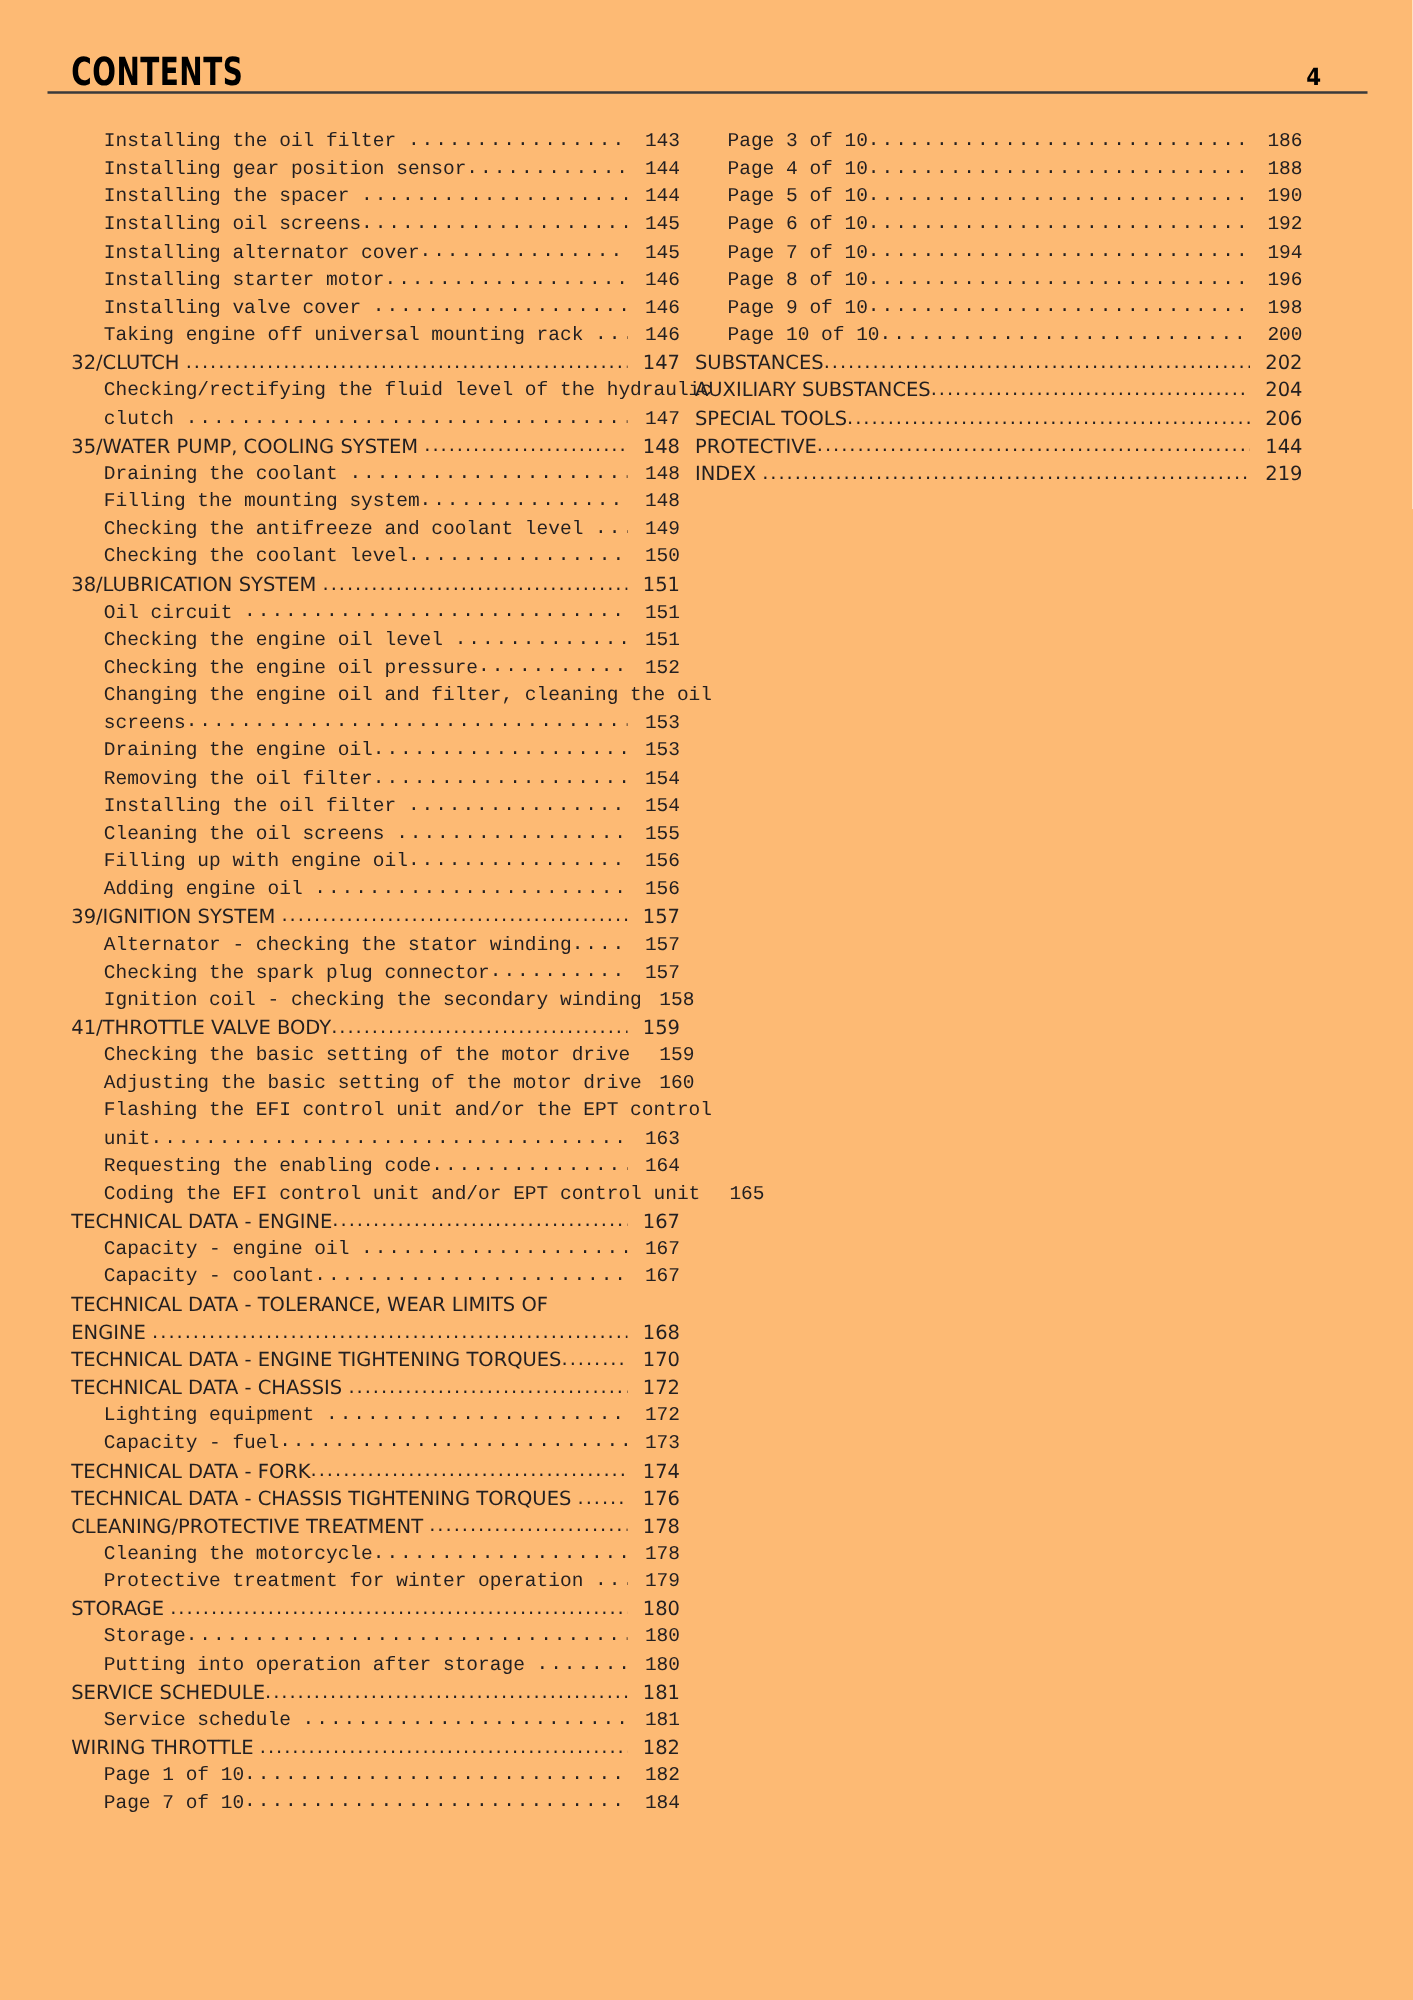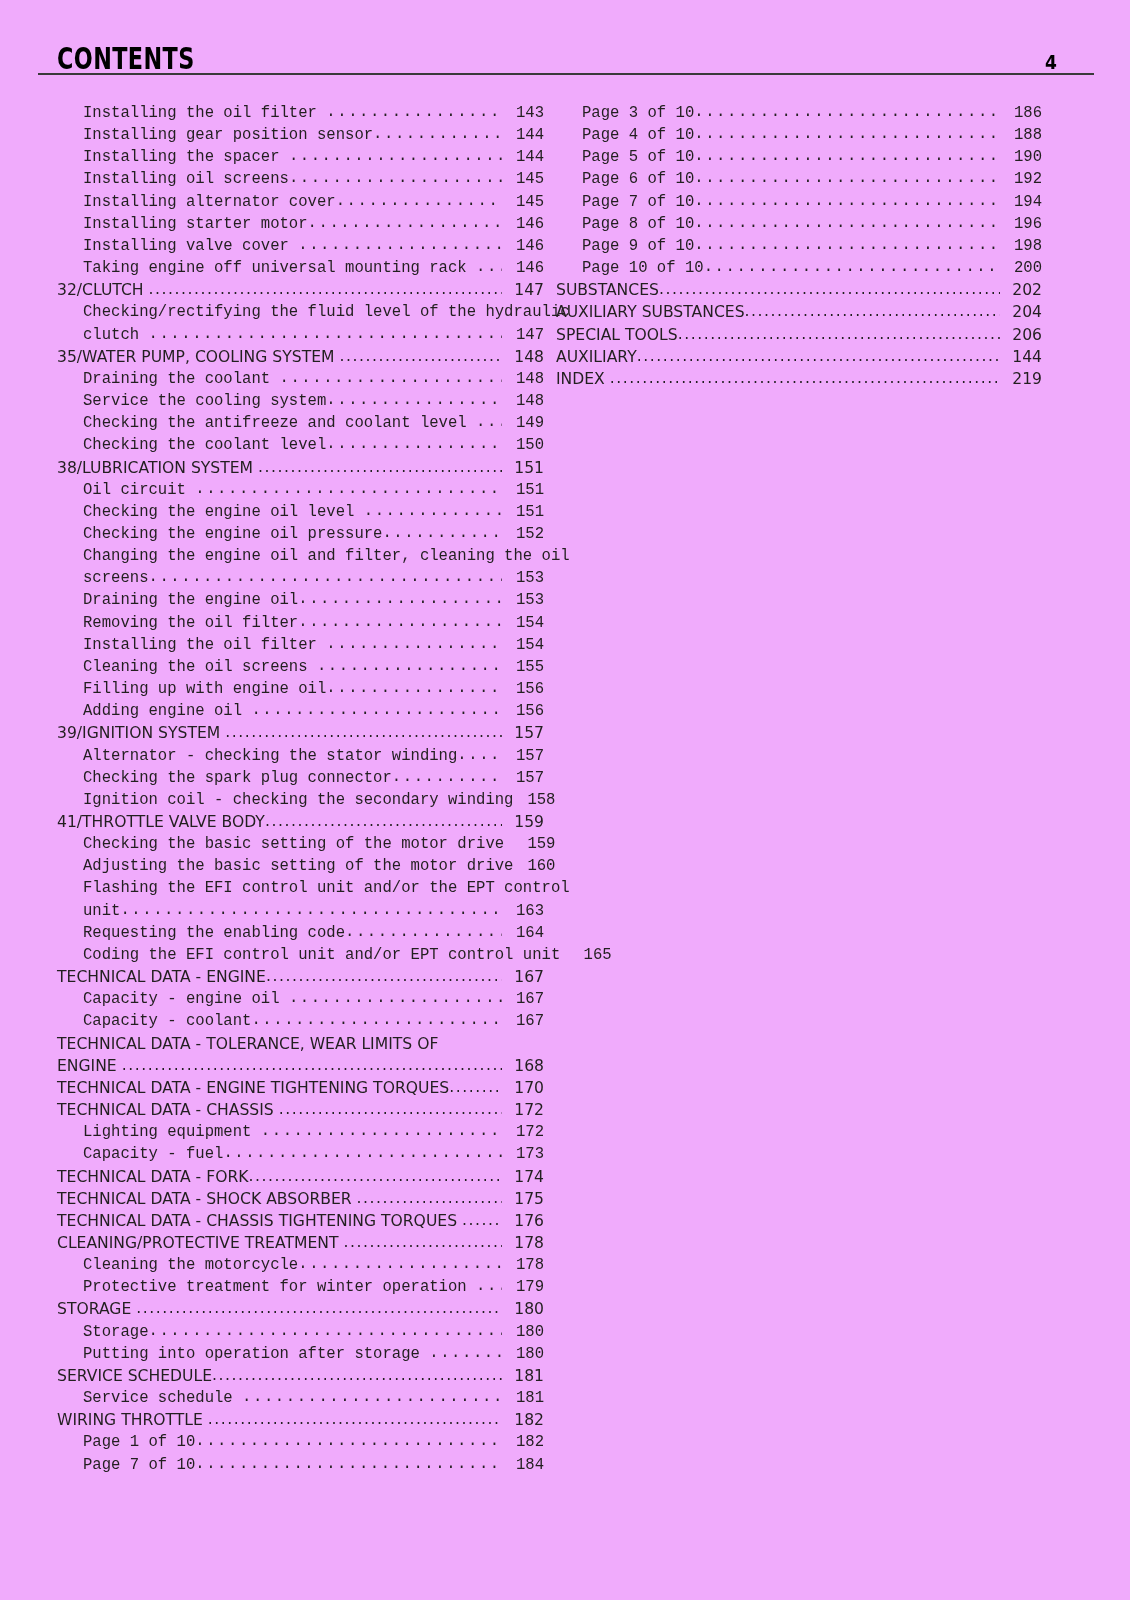--- a/index.html
+++ b/index.html
@@ -5,21 +5,21 @@
   html, body {
     margin: 0;
     padding: 0;
     background: #ffffff;
   }
 
   .page {
     position: relative;
     width: 1130px;
     height: 1600px;
-    background: #f0abfc;
+    background: #fdba74;
     font-family: "DejaVu Sans", sans-serif;
     overflow: hidden;
   }
 
   
   .header {
     position: absolute;
     left: 57px;
     top: 36px;
     width: 1000px;
@@ -219,21 +219,21 @@
         </div>
         <div class="entry lvl2">
           <div class="eline">
             <span class="etext">Draining the coolant </span>
             <span class="leader"></span>
             <span class="epage">148</span>
           </div>
         </div>
         <div class="entry lvl2">
           <div class="eline">
-            <span class="etext">Service the cooling system</span>
+            <span class="etext">Filling the mounting system</span>
             <span class="leader"></span>
             <span class="epage">148</span>
           </div>
         </div>
         <div class="entry lvl2">
           <div class="eline">
             <span class="etext">Checking the antifreeze and coolant level </span>
             <span class="leader"></span>
             <span class="epage">149</span>
           </div>
@@ -449,27 +449,20 @@
             <span class="etext">Capacity - fuel</span>
             <span class="leader"></span>
             <span class="epage">173</span>
           </div>
         </div>
         <div class="entry lvl1">
           <div class="eline">
             <span class="etext">TECHNICAL DATA - FORK</span>
             <span class="leader"></span>
             <span class="epage">174</span>
-          </div>
-        </div>
-        <div class="entry lvl1">
-          <div class="eline">
-            <span class="etext">TECHNICAL DATA - SHOCK ABSORBER </span>
-            <span class="leader"></span>
-            <span class="epage">175</span>
           </div>
         </div>
         <div class="entry lvl1">
           <div class="eline">
             <span class="etext">TECHNICAL DATA - CHASSIS TIGHTENING TORQUES </span>
             <span class="leader"></span>
             <span class="epage">176</span>
           </div>
         </div>
         <div class="entry lvl1">
@@ -623,21 +616,21 @@
         </div>
         <div class="entry lvl1">
           <div class="eline">
             <span class="etext">SPECIAL TOOLS</span>
             <span class="leader"></span>
             <span class="epage">206</span>
           </div>
         </div>
         <div class="entry lvl1">
           <div class="eline">
-            <span class="etext">AUXILIARY</span>
+            <span class="etext">PROTECTIVE</span>
             <span class="leader"></span>
             <span class="epage">144</span>
           </div>
         </div>
         <div class="entry lvl1">
           <div class="eline">
             <span class="etext">INDEX </span>
             <span class="leader"></span>
             <span class="epage">219</span>
           </div>

